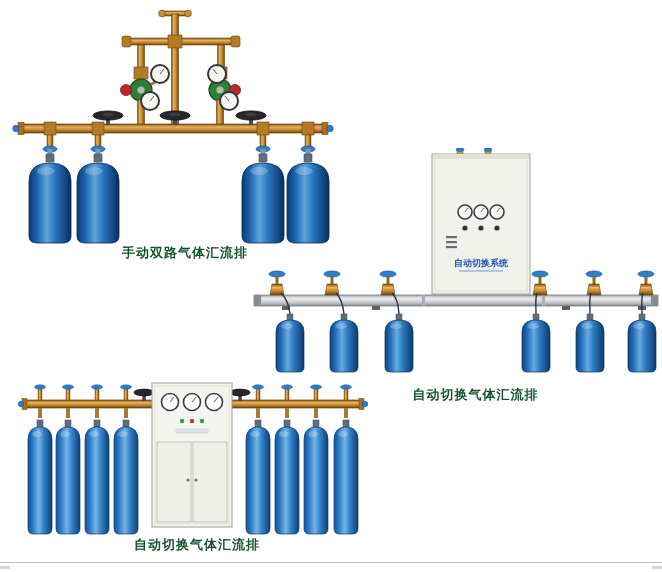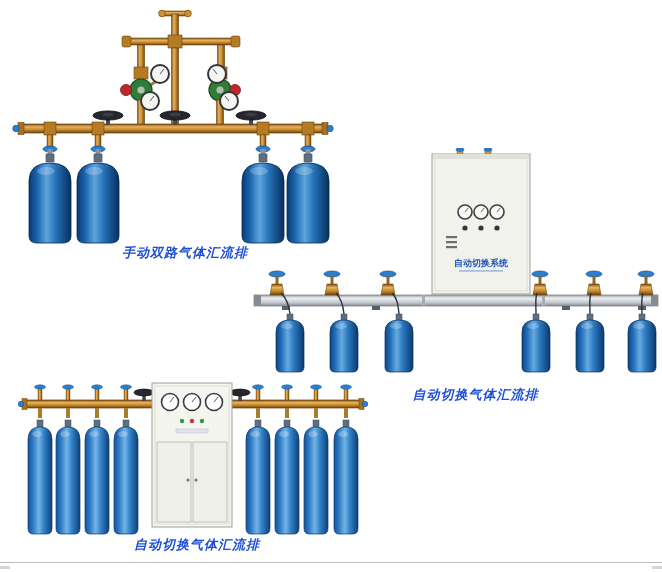--- a/index.html
+++ b/index.html
@@ -8,26 +8,25 @@
     width:662px;height:572px;
     background:#ffffff;
     overflow:hidden;
     font-family:"Liberation Sans", sans-serif;
   }
   .abs{position:absolute;}
   .caption{
     position:absolute;
     font-size:13px;
     font-weight:bold;
-    color:#1d4ed8;
+    color:#14532d;
     text-align:center;
     letter-spacing:1px;
     line-height:14px;
     white-space:nowrap;
-    font-style:italic;
   }
   .bottom-line{
     position:absolute;
     left:0;top:562px;width:662px;height:1px;
     background:#bdbdbd;
   }
   .corner-mark{
     position:absolute;
     height:3px;background:#d6d6d6;
   }

